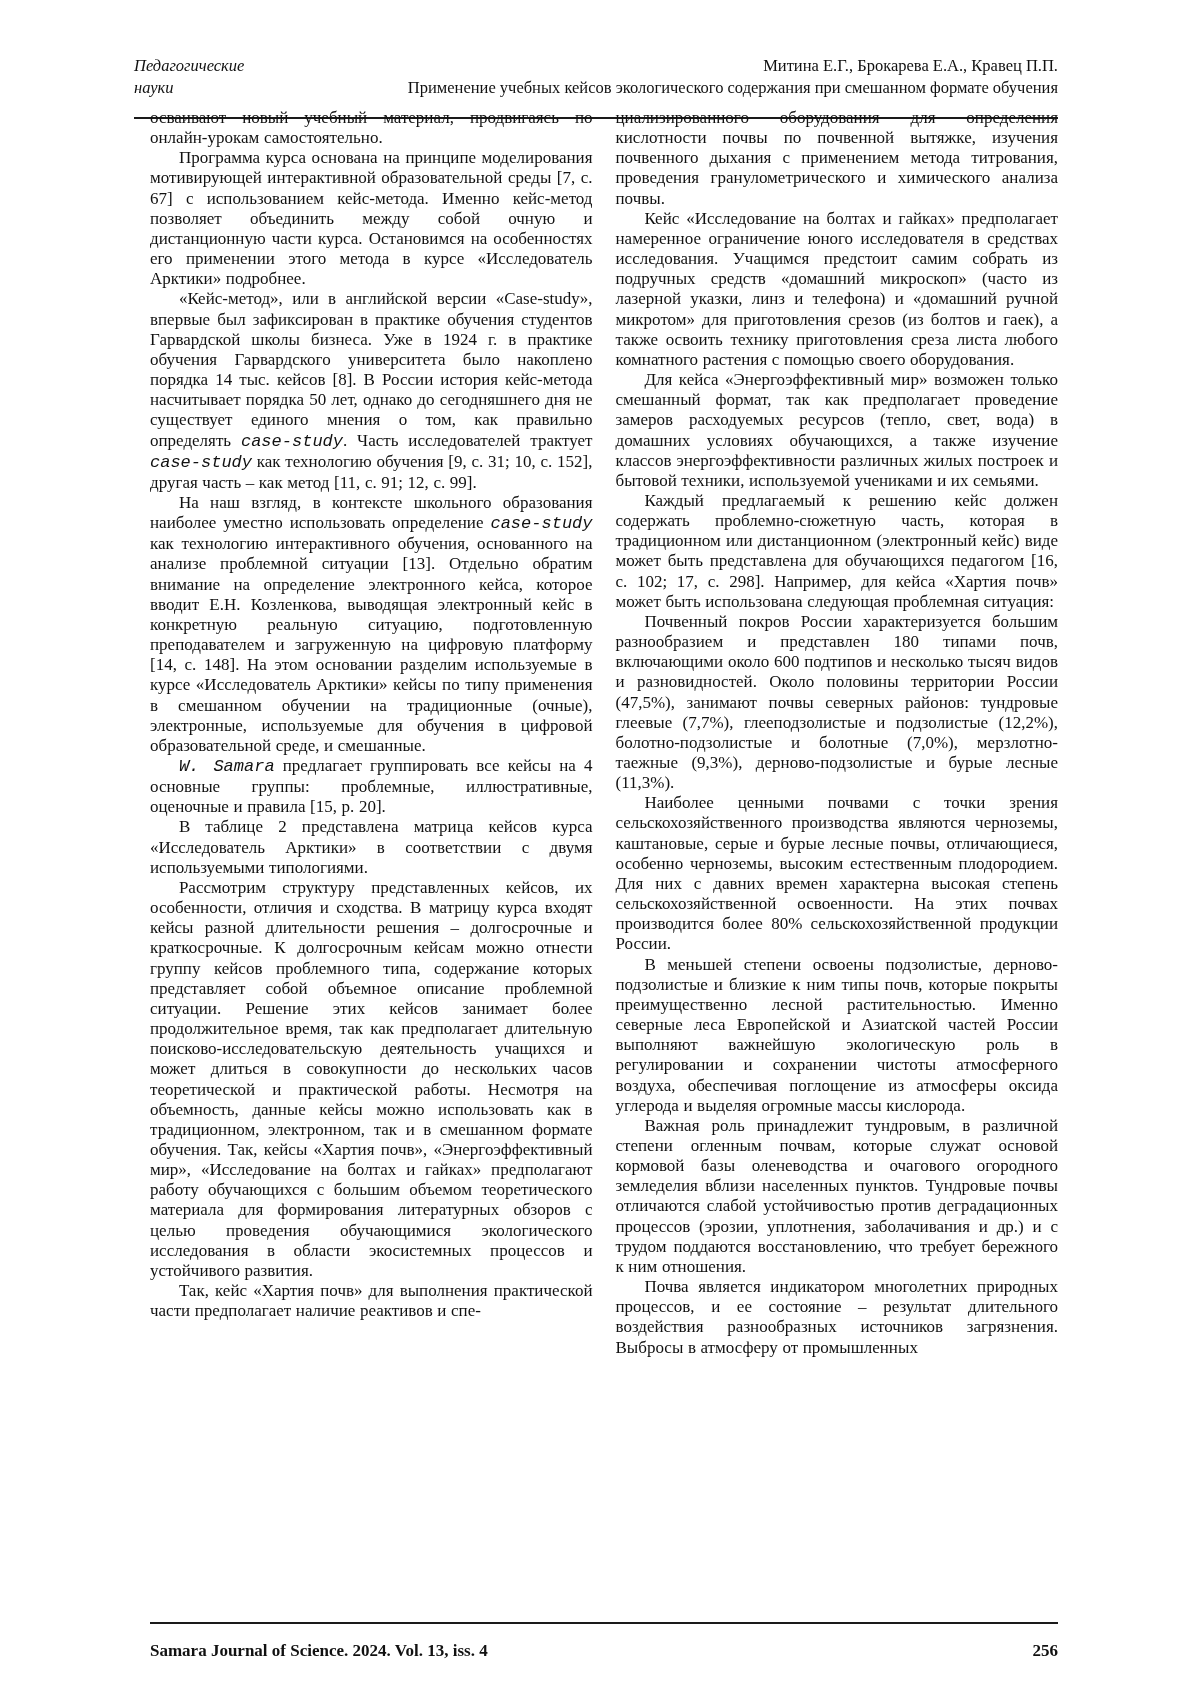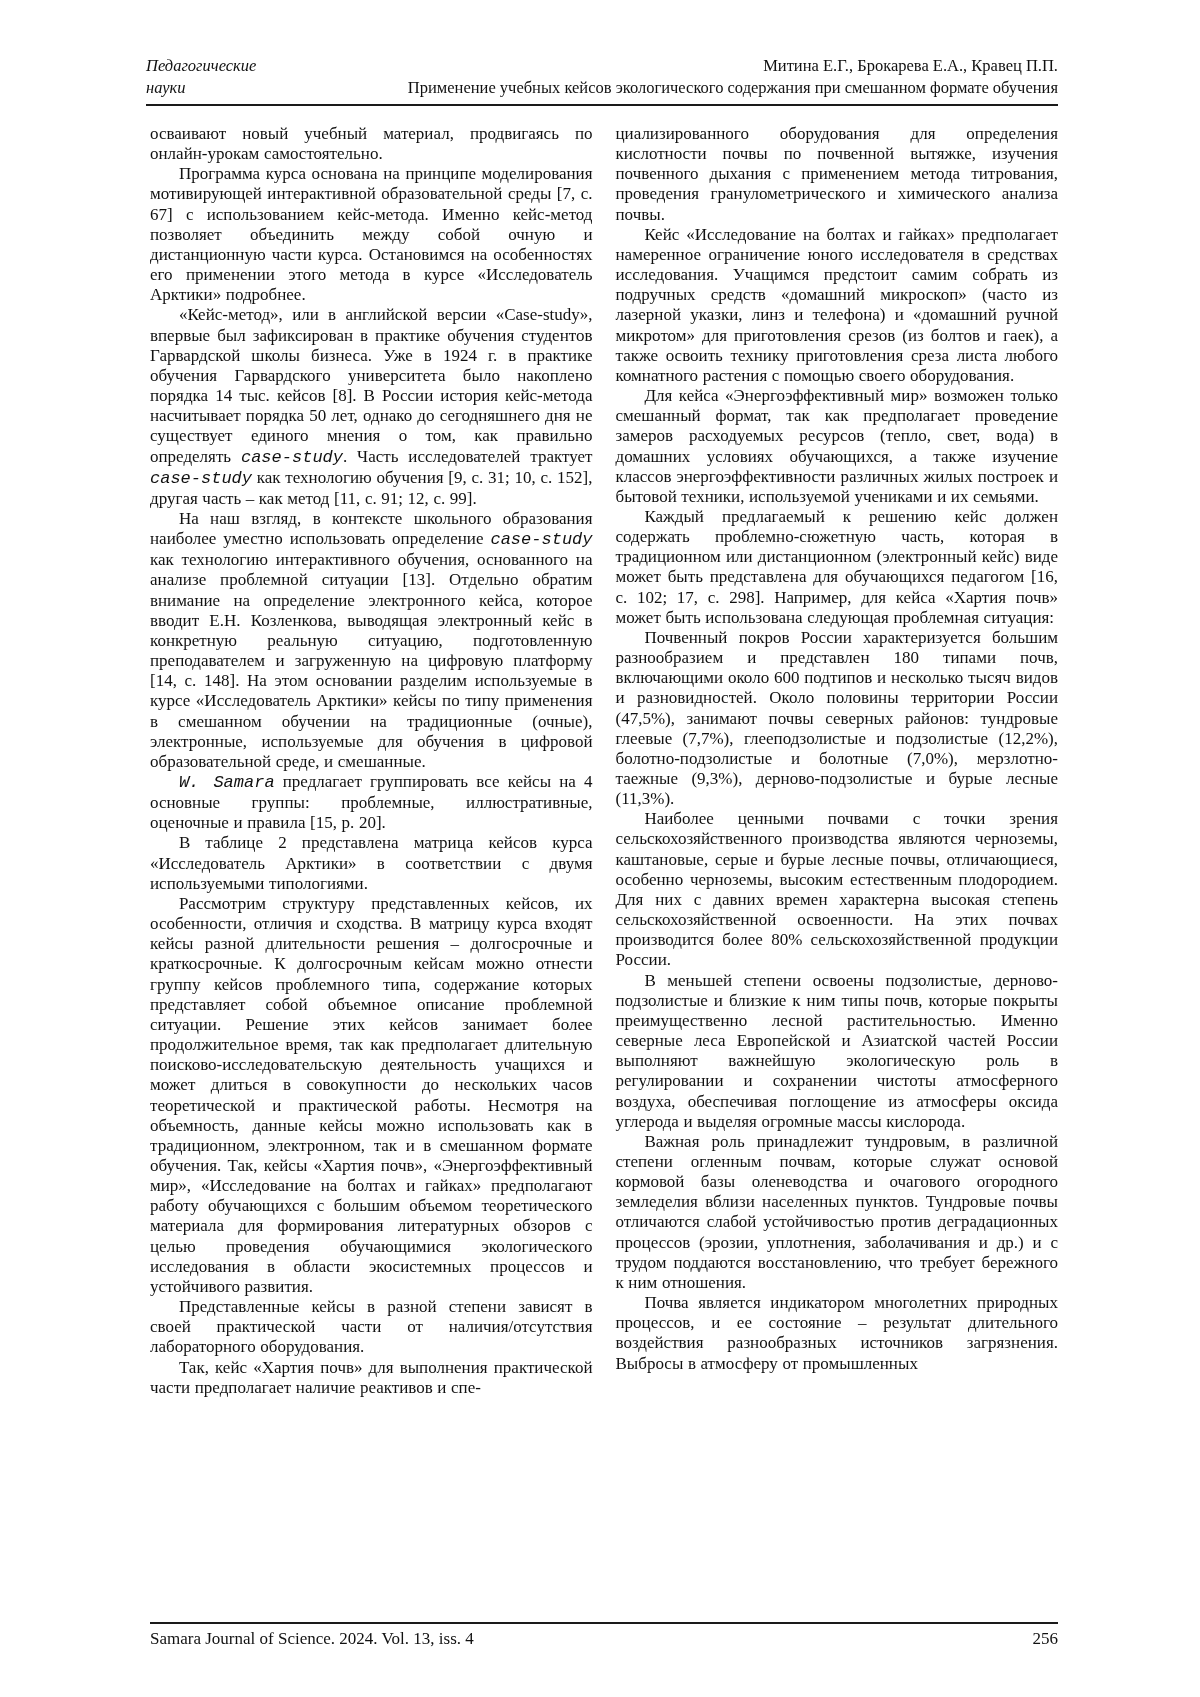--- a/index.html
+++ b/index.html
@@ -13,24 +13,24 @@
     height: 1697px;
     background: #ffffff;
     color: #111111;
     font-family: "Liberation Serif", "DejaVu Serif", serif;
     overflow: hidden;
   }
   
   .header {
     position: absolute;
     top: 55px;
-    left: 146px;
+    left: 134px;
     right: 142px;
     border-bottom: 2px solid #1a1a1a;
-    padding-bottom: 5px;
+    padding-bottom: 18px;
   }
   .header-row {
     display: flex;
     justify-content: space-between;
     align-items: baseline;
     height: 22px;
     line-height: 22px;
     font-size: 16.5px;
   }
   .header-row .left-cell { font-style: italic; }
@@ -38,21 +38,20 @@
   
   .content {
     position: absolute;
     top: 108px;
     left: 150px;
     width: 908px;
     height: 1508px;
     overflow: hidden;
     display: flex;
     gap: 23px;
-    margin-top: 16px;
   }
   .col {
     flex: 1 1 0;
     min-width: 0;
   }
   .para {
     margin: 0;
     font-size: 17px;
     line-height: 20.15px;
     text-align: justify;
@@ -62,26 +61,27 @@
   .para.ind { text-indent: 1.7em; }
   .para.it { }
   .para .it { font-style: italic; font-family: Liberation Mono, monospace; }
   
   .footer {
     position: absolute;
     top: 1622px;
     left: 150px;
     right: 142px;
     border-top: 2px solid #1a1a1a;
-    padding-top: 4px;
+    padding-top: 16px;
     display: flex;
     justify-content: space-between;
     align-items: baseline;
     font-size: 17px;
     line-height: 21px;
+    font-weight: bold;
   }
 </style>
 </head>
 <body>
 
 <div class="page">
 
   <div class="header">
     <div class="header-row">
       <span class="left-cell">Педагогические</span>
@@ -95,21 +95,20 @@
 
   <div class="content">
     <div class="col" id="col-left">
         <p class="para"><span>осваивают новый учебный материал, продвигаясь по онлайн-урокам самостоятельно.</span></p>
         <p class="para ind"><span>Программа курса основана на принципе моделирования мотивирующей интерактивной образовательной среды [7, с. 67] с использованием кейс-метода. Именно кейс-метод позволяет объединить между собой очную и дистанционную части курса. Остановимся на особенностях его применении этого метода в курсе «Исследователь Арктики» подробнее.</span></p>
         <p class="para ind"><span>«Кейс-метод», или в английской версии «Case-study», впервые был зафиксирован в практике обучения студентов Гарвардской школы бизнеса. Уже в 1924 г. в практике обучения Гарвардского университета было накоплено порядка 14 тыс. кейсов [8]. В России история кейс-метода насчитывает порядка 50 лет, однако до сегодняшнего дня не существует единого мнения о том, как правильно определять </span><span class="it">case-study</span><span>. Часть исследователей трактует </span><span class="it">case-study</span><span> как технологию обучения [9, с. 31; 10, с. 152], другая часть – как метод [11, с. 91; 12, с. 99].</span></p>
         <p class="para ind"><span>На наш взгляд, в контексте школьного образования наиболее уместно использовать определение </span><span class="it">case-study</span><span> как технологию интерактивного обучения, основанного на анализе проблемной ситуации [13]. Отдельно обратим внимание на определение электронного кейса, которое вводит Е.Н. Козленкова, выводящая электронный кейс в конкретную реальную ситуацию, подготовленную преподавателем и загруженную на цифровую платформу [14, с. 148]. На этом основании разделим используемые в курсе «Исследователь Арктики» кейсы по типу применения в смешанном обучении на традиционные (очные), электронные, используемые для обучения в цифровой образовательной среде, и смешанные.</span></p>
         <p class="para ind"><span class="it">W. Samara</span><span> предлагает группировать все кейсы на 4 основные группы: проблемные, иллюстративные, оценочные и правила [15, p. 20].</span></p>
         <p class="para ind"><span>В таблице 2 представлена матрица кейсов курса «Исследователь Арктики» в соответствии с двумя используемыми типологиями.</span></p>
         <p class="para ind"><span>Рассмотрим структуру представленных кейсов, их особенности, отличия и сходства. В матрицу курса входят кейсы разной длительности решения – долгосрочные и краткосрочные. К долгосрочным кейсам можно отнести группу кейсов проблемного типа, содержание которых представляет собой объемное описание проблемной ситуации. Решение этих кейсов занимает более продолжительное время, так как предполагает длительную поисково-исследовательскую деятельность учащихся и может длиться в совокупности до нескольких часов теоретической и практической работы. Несмотря на объемность, данные кейсы можно использовать как в традиционном, электронном, так и в смешанном формате обучения. Так, кейсы «Хартия почв», «Энергоэффективный мир», «Исследование на болтах и гайках» предполагают работу обучающихся с большим объемом теоретического материала для формирования литературных обзоров с целью проведения обучающимися экологического исследования в области экосистемных процессов и устойчивого развития.</span></p>
-        <p class="para ind"><span>Представленные кейсы в разной степени зависят в своей практической части от наличия/отсутствия лабораторного оборудования.</span></p>
         <p class="para ind"><span>Так, кейс «Хартия почв» для выполнения практической части предполагает наличие реактивов и спе-</span></p>
       </div>
     <div class="col" id="col-right">
         <p class="para"><span>циализированного оборудования для определения кислотности почвы по почвенной вытяжке, изучения почвенного дыхания с применением метода титрования, проведения гранулометрического и химического анализа почвы.</span></p>
         <p class="para ind"><span>Кейс «Исследование на болтах и гайках» предполагает намеренное ограничение юного исследователя в средствах исследования. Учащимся предстоит самим собрать из подручных средств «домашний микроскоп» (часто из лазерной указки, линз и телефона) и «домашний ручной микротом» для приготовления срезов (из болтов и гаек), а также освоить технику приготовления среза листа любого комнатного растения с помощью своего оборудования.</span></p>
         <p class="para ind"><span>Для кейса «Энергоэффективный мир» возможен только смешанный формат, так как предполагает проведение замеров расходуемых ресурсов (тепло, свет, вода) в домашних условиях обучающихся, а также изучение классов энергоэффективности различных жилых построек и бытовой техники, используемой учениками и их семьями.</span></p>
         <p class="para ind"><span>Каждый предлагаемый к решению кейс должен содержать проблемно-сюжетную часть, которая в традиционном или дистанционном (электронный кейс) виде может быть представлена для обучающихся педагогом [16, с. 102; 17, с. 298]. Например, для кейса «Хартия почв» может быть использована следующая проблемная ситуация:</span></p>
         <p class="para ind it"><span>Почвенный покров России характеризуется большим разнообразием и представлен 180 типами почв, включающими около 600 подтипов и несколько тысяч видов и разновидностей. Около половины территории России (47,5%), занимают почвы северных районов: тундровые глеевые (7,7%), глееподзолистые и подзолистые (12,2%), болотно-подзолистые и болотные (7,0%), мерзлотно-таежные (9,3%), дерново-подзолистые и бурые лесные (11,3%).</span></p>
         <p class="para ind it"><span>Наиболее ценными почвами с точки зрения сельскохозяйственного производства являются черноземы, каштановые, серые и бурые лесные почвы, отличающиеся, особенно черноземы, высоким естественным плодородием. Для них с давних времен характерна высокая степень сельскохозяйственной освоенности. На этих почвах производится более 80% сельскохозяйственной продукции России.</span></p>
         <p class="para ind it"><span>В меньшей степени освоены подзолистые, дерново-подзолистые и близкие к ним типы почв, которые покрыты преимущественно лесной растительностью. Именно северные леса Европейской и Азиатской частей России выполняют важнейшую экологическую роль в регулировании и сохранении чистоты атмосферного воздуха, обеспечивая поглощение из атмосферы оксида углерода и выделяя огромные массы кислорода.</span></p>

